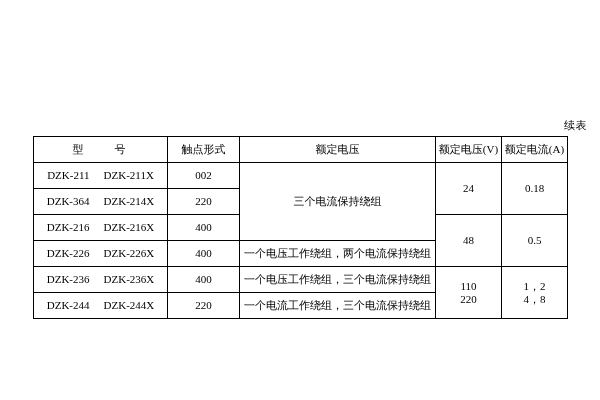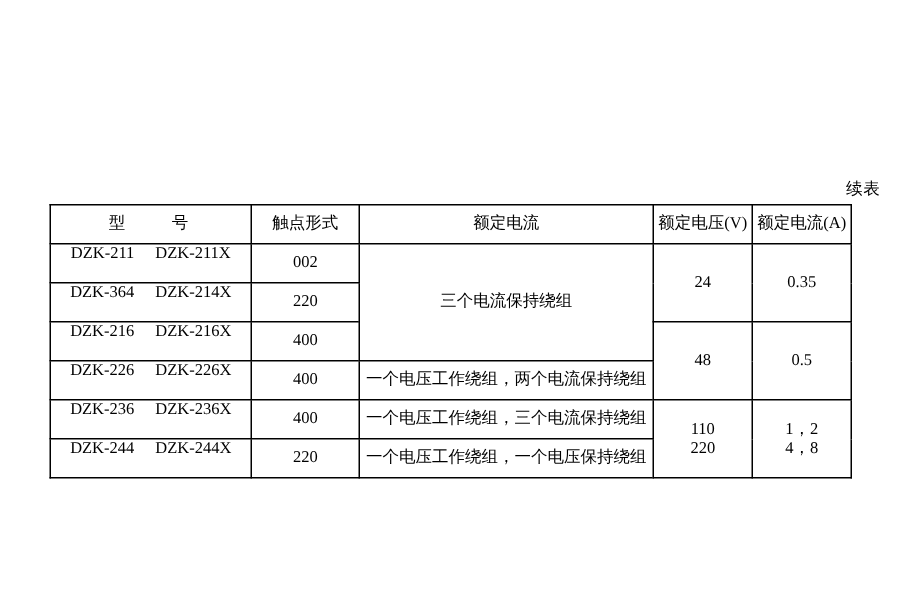--- a/index.html
+++ b/index.html
@@ -55,21 +55,21 @@
   }
   .col-model { width: 134px; }
   .col-contact { width: 72px; }
   .col-winding { width: 196px; }
   .col-voltage { width: 66px; }
   .col-current { width: 66px; }
 
   .model-cell {
     display: flex;
     justify-content: center;
-    align-items: flex-start;
+    align-items: center;
     gap: 14px;
     height: 100%;
   }
   .model-cell span {
     display: inline-block;
   }
   .sp {
     letter-spacing: 3px;
   }
   .nowrap { white-space: nowrap; margin-top: 11px; }
@@ -88,36 +88,36 @@
       <col class="col-winding">
       <col class="col-voltage">
       <col class="col-current">
     </colgroup>
     <tbody>
       <tr>
         <td class="head">
           <span class="sp">型　　号</span>
         </td>
         <td class="head">触点形式</td>
-        <td class="head">额定电流</td>
+        <td class="head">额定电压</td>
         <td class="head">额定电压(V)</td>
         <td class="head">额定电流(A)</td>
       </tr>
 
       <tr>
         <td>
           <div class="model-cell">
             <span>DZK-211</span>
             <span>DZK-211X</span>
           </div>
         </td>
         <td>002</td>
         <td rowspan="3">三个电流保持绕组</td>
         <td rowspan="2">24</td>
-        <td rowspan="2">0.35</td>
+        <td rowspan="2">0.18</td>
       </tr>
 
       <tr>
         <td>
           <div class="model-cell">
             <span>DZK-364</span>
             <span>DZK-214X</span>
           </div>
         </td>
         <td>220</td>
@@ -166,17 +166,17 @@
       </tr>
 
       <tr>
         <td>
           <div class="model-cell">
             <span>DZK-244</span>
             <span>DZK-244X</span>
           </div>
         </td>
         <td>220</td>
-        <td class="nowrap">一个电压工作绕组，一个电压保持绕组</td>
+        <td class="nowrap">一个电流工作绕组，三个电流保持绕组</td>
       </tr>
     </tbody>
   </table>
 </div>
 
 </body></html>

